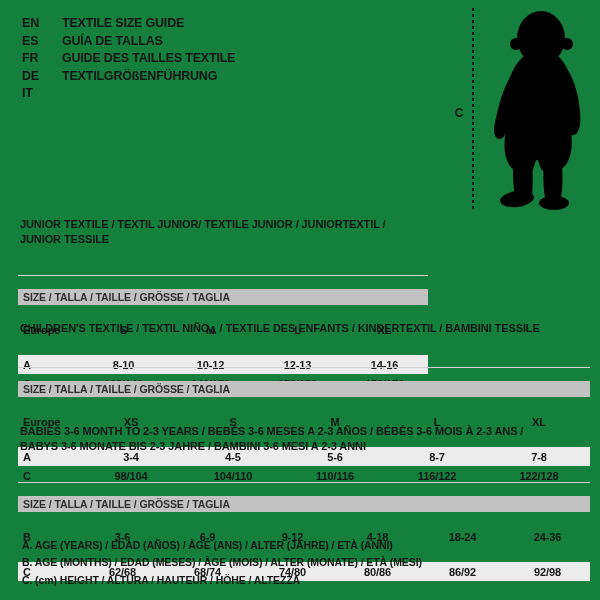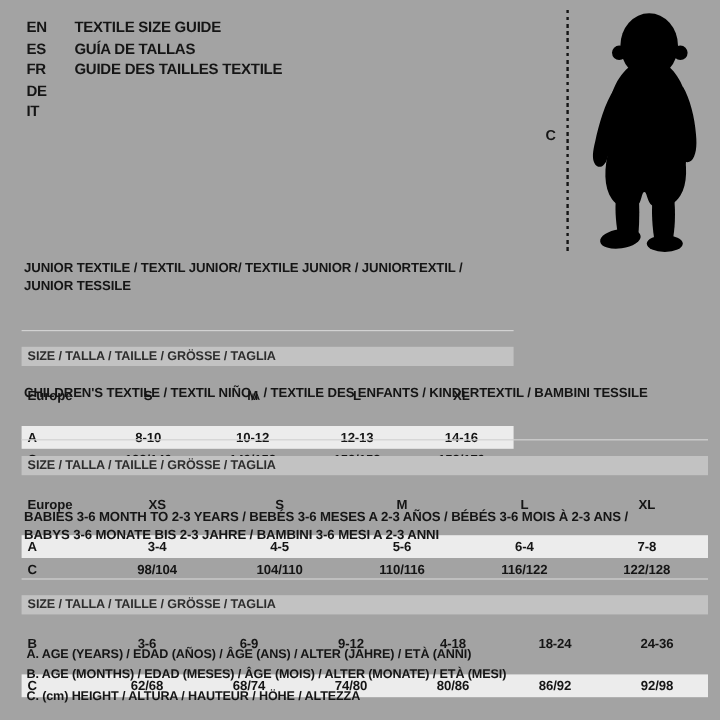--- a/index.html
+++ b/index.html
@@ -5,21 +5,21 @@
   * { margin:0; padding:0; box-sizing:border-box; }
   html,body { width:600px; height:600px; }
   body {
     background:#ffffff;
     font-family:"Liberation Sans", sans-serif;
     color:#151515;
     position:relative;
     overflow:hidden;
     -webkit-font-smoothing:antialiased;
   }
-  .page { position:absolute; inset:0; background:#a3a3a3; }
+  .page { position:absolute; inset:0; background:#15803d; }
 
   
   .lang-header { position:absolute; left:22px; top:15px; }
   .lang-row { display:flex; line-height:17.6px; font-size:12.5px; font-weight:bold; letter-spacing:-0.2px; }
   .lang-code { width:40px; }
   .lang-title { white-space:nowrap; }
 
   
   .figure { position:absolute; left:0; top:0; width:600px; height:215px; }
   .height-line {
@@ -71,20 +71,21 @@
     <div class="lang-row">
       <span class="lang-code">ES</span>
       <span class="lang-title">GUÍA DE TALLAS</span>
     </div>
     <div class="lang-row">
       <span class="lang-code">FR</span>
       <span class="lang-title">GUIDE DES TAILLES TEXTILE</span>
     </div>
     <div class="lang-row">
       <span class="lang-code">DE</span>
+      <span class="lang-title">TEXTILGRÖßENFÜHRUNG</span>
     </div>
     <div class="lang-row">
       <span class="lang-code">IT</span>
     </div>
   </div>
 
   <div class="figure">
     <div class="height-line"></div>
     <div class="height-label">C</div>
     <svg class="silhouette" width="112" height="203" viewBox="0 0 112 203" aria-hidden="true">
@@ -143,21 +144,21 @@
       <span class="cell">S</span>
       <span class="cell">M</span>
       <span class="cell">L</span>
       <span class="cell">XL</span>
     </div>
     <div class="row alt">
       <span class="lab">A</span>
       <span class="cell">3-4</span>
       <span class="cell">4-5</span>
       <span class="cell">5-6</span>
-      <span class="cell">6-4</span>
+      <span class="cell">8-7</span>
       <span class="cell">7-8</span>
     </div>
     <div class="row">
       <span class="lab">C</span>
       <span class="cell">98/104</span>
       <span class="cell">104/110</span>
       <span class="cell">110/116</span>
       <span class="cell">116/122</span>
       <span class="cell">122/128</span>
     </div>

